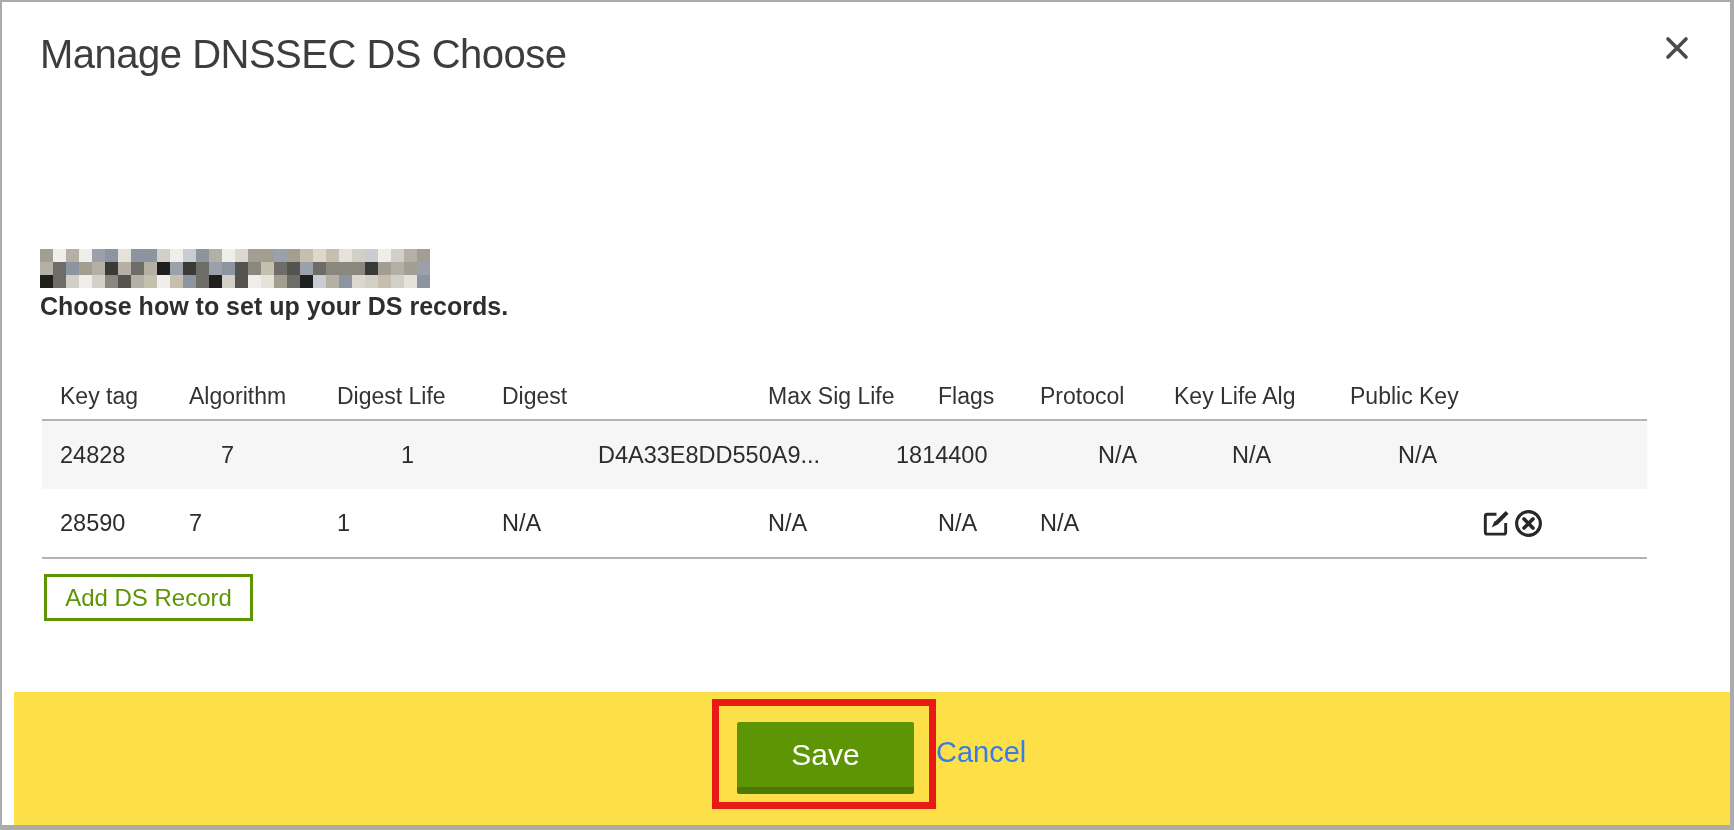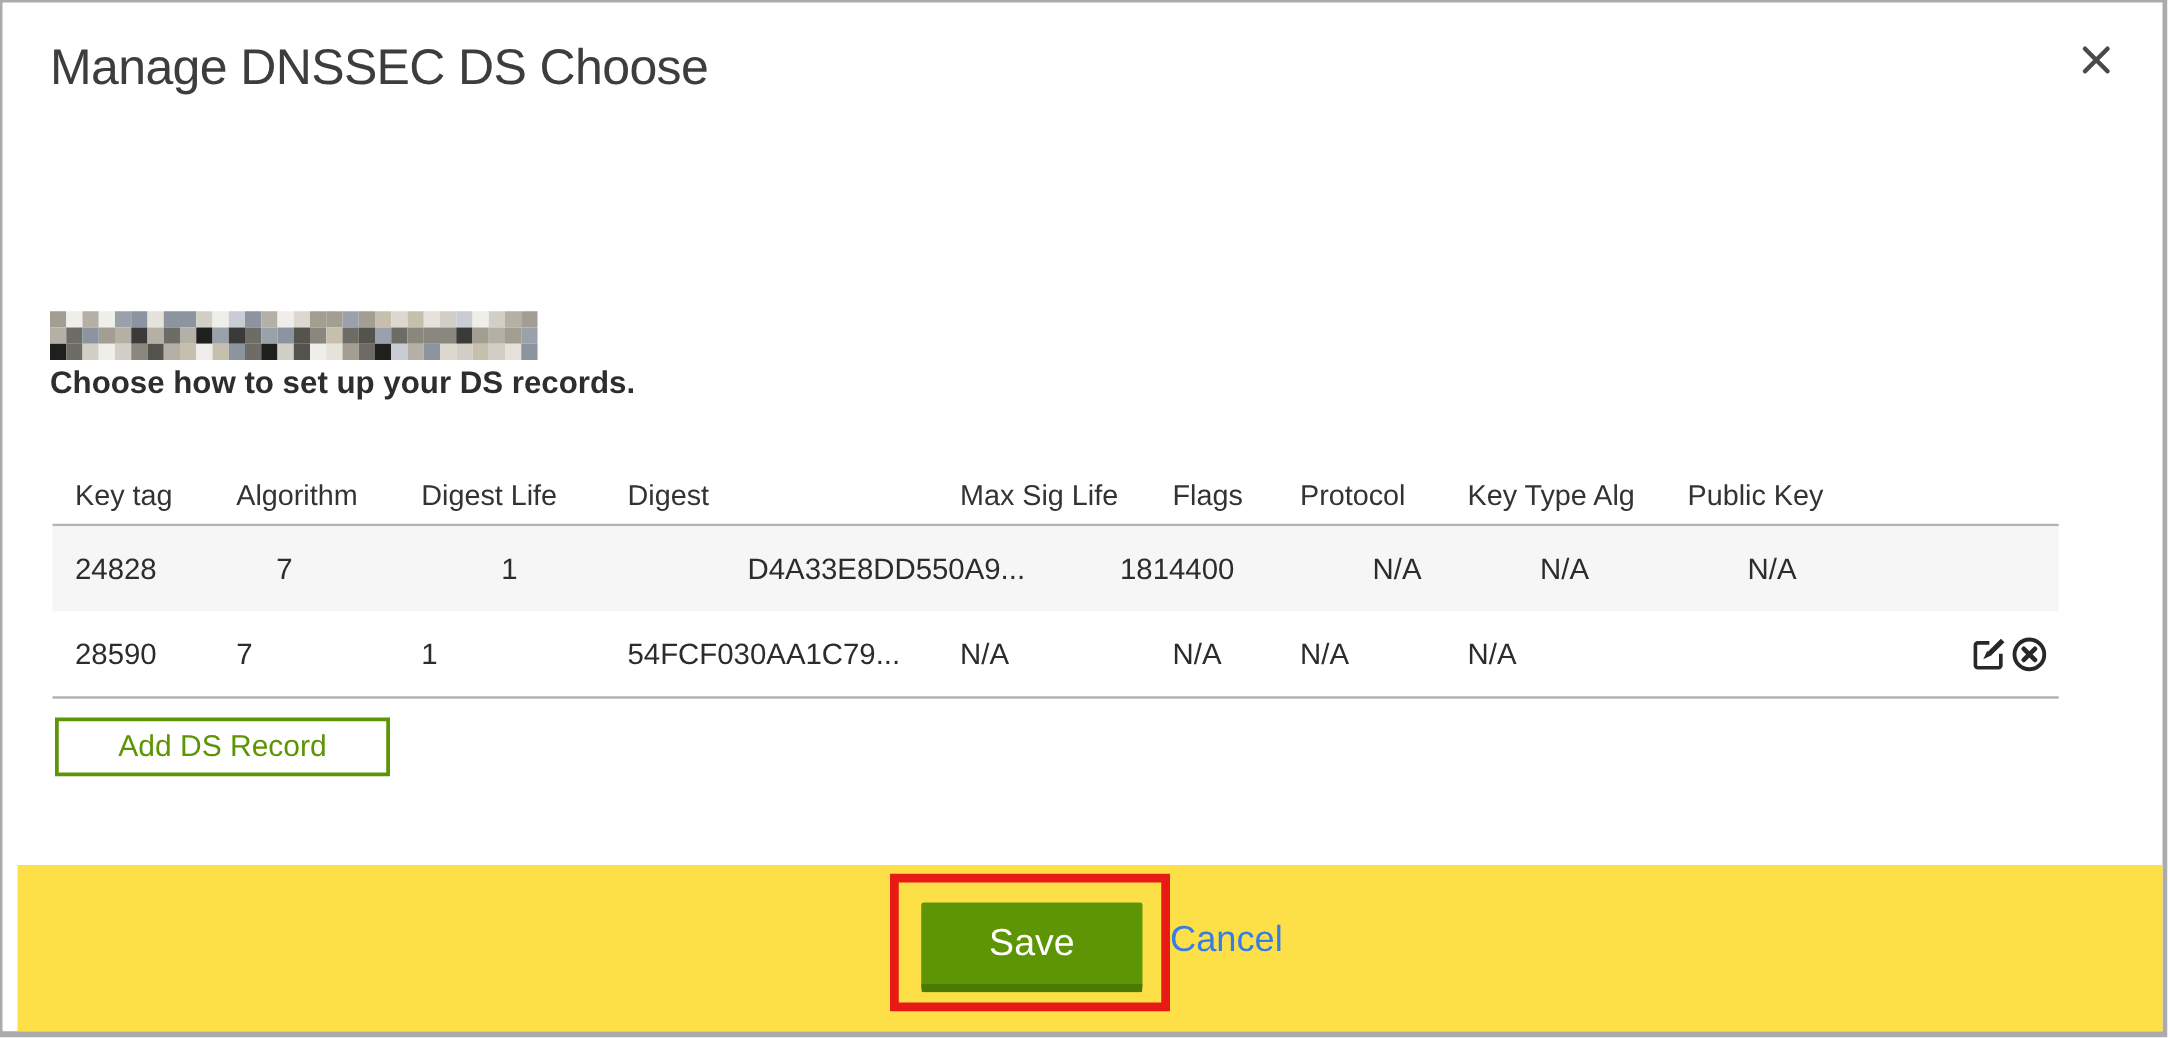--- a/index.html
+++ b/index.html
@@ -64,21 +64,21 @@
   .row{height:68px;color:#2c2c2c;font-size:23.5px;}
   .row.odd{background:#f6f6f6;gap:32px;}
   .ds-table{border-bottom:2px solid var(--border-gray);}
   .actions-cell{
     display:flex;justify-content:flex-end;align-items:center;
     gap:2px;padding-right:8px;
   }
   .icon-btn{background:none;border:none;cursor:pointer;padding:0;line-height:0;}
   .add-ds-btn{
     position:absolute;left:42px;top:572px;
-    width:268px;height:47px;
+    width:209px;height:47px;
     background:#fff;
     border:3px solid var(--green);
     color:var(--green);
     font-size:24px;
     font-family:"Liberation Sans","DejaVu Sans",sans-serif;
     cursor:pointer;
   }
   
   .footer{
     position:absolute;left:12px;right:0;bottom:0;height:133px;
@@ -218,21 +218,21 @@
 
   <div class="ds-table">
     <div class="tr thead">
       <div class="th">Key tag</div>
       <div class="th">Algorithm</div>
       <div class="th">Digest Life</div>
       <div class="th">Digest</div>
       <div class="th">Max Sig Life</div>
       <div class="th">Flags</div>
       <div class="th">Protocol</div>
-      <div class="th">Key Type Alg</div>
+      <div class="th">Key Life Alg</div>
       <div class="th">Public Key</div>
       <div class="th"></div>
     </div>
 
     <div class="tr row odd">
       <div class="td">24828</div>
       <div class="td">7</div>
       <div class="td">1</div>
       <div class="td">D4A33E8DD550A9...</div>
       <div class="td">1814400</div>
@@ -258,21 +258,20 @@
             </svg>
           </span>
         </button>
       </div>
     </div>
 
     <div class="tr row">
       <div class="td">28590</div>
       <div class="td">7</div>
       <div class="td">1</div>
-      <div class="td">54FCF030AA1C79...</div>
       <div class="td">N/A</div>
       <div class="td">N/A</div>
       <div class="td">N/A</div>
       <div class="td">N/A</div>
       <div class="td"></div>
       <div class="td actions-cell">
         <button class="icon-btn">
           <span>
             <svg width="31" height="31" viewBox="0 0 32 32">
               <path d="M26.5 15.5 V25 a2 2 0 0 1 -2 2 H7.5 a2 2 0 0 1 -2 -2 V8.5 a2 2 0 0 1 2 -2 H17" fill="none" stroke="#282828" stroke-width="3"></path>

